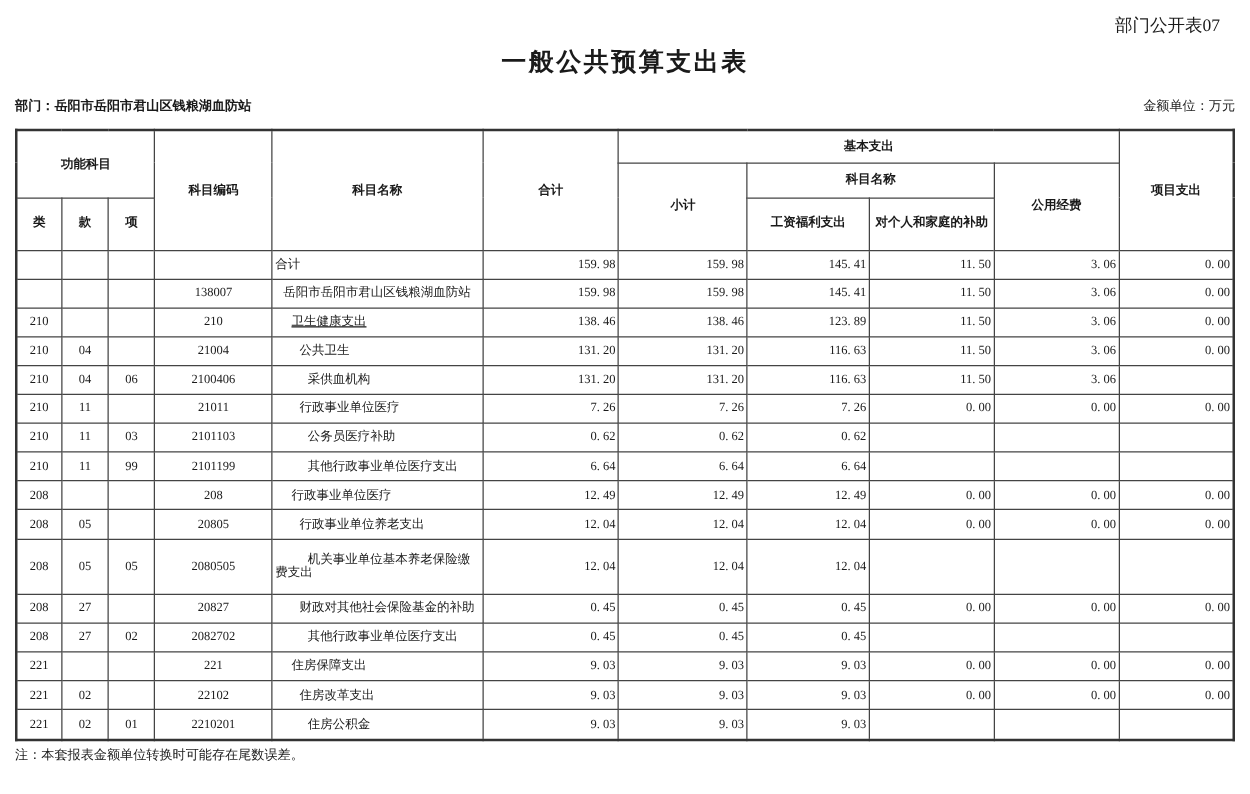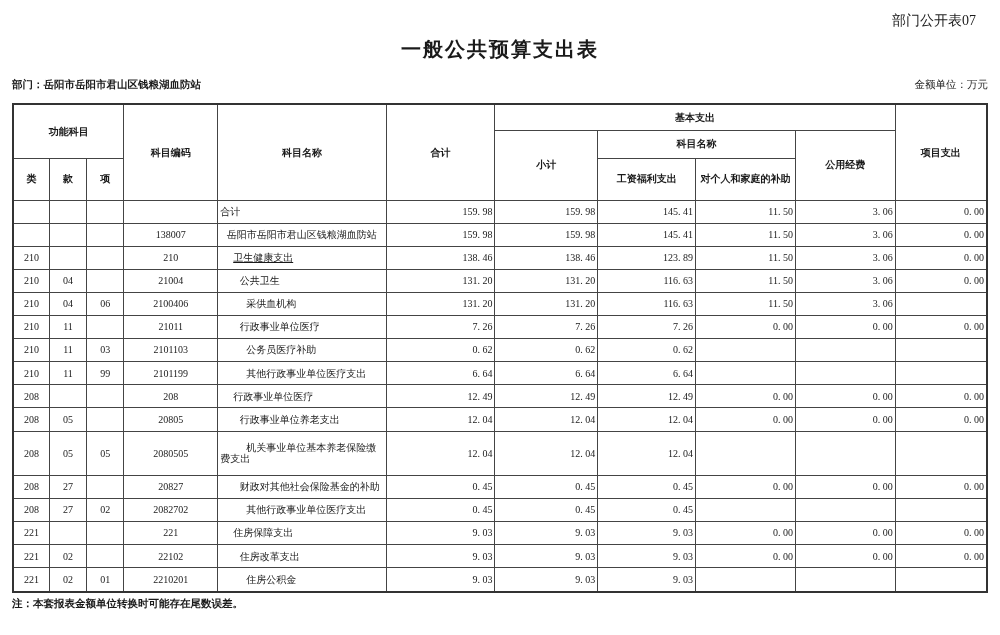--- a/index.html
+++ b/index.html
@@ -23,21 +23,21 @@
     border:1px solid #444;padding:0 2px;font-size:10px;line-height:11.5px;
     overflow:hidden;word-break:break-all;
   }
   table.budget th{font-weight:bold;text-align:center;vertical-align:middle;font-size:10px;}
   thead tr.hr1{height:26px;}
   thead tr.hr2{height:28px;}
   thead tr.hr3{height:42px;}
   td.c-center{text-align:center;vertical-align:middle;}
   td.c-name{text-align:left;vertical-align:middle;}
   td.c-num{text-align:right;vertical-align:middle;padding-right:4px;}
-  .note{position:absolute;left:12px;top:597px;font-size:10.5px;font-weight:bold;}
+  .note{position:absolute;left:12px;top:597px;font-size:10.5px;font-weight:normal;}
 </style>
 </head>
 <body>
 
 <div class="corner-label">部门公开表07</div>
 <div class="page-title">一般公共预算支出表</div>
 <div class="meta-row">
   <span class="dept">部门：岳阳市岳阳市君山区钱粮湖血防站</span>
   <span class="unit">金额单位：万元</span>
 </div>

